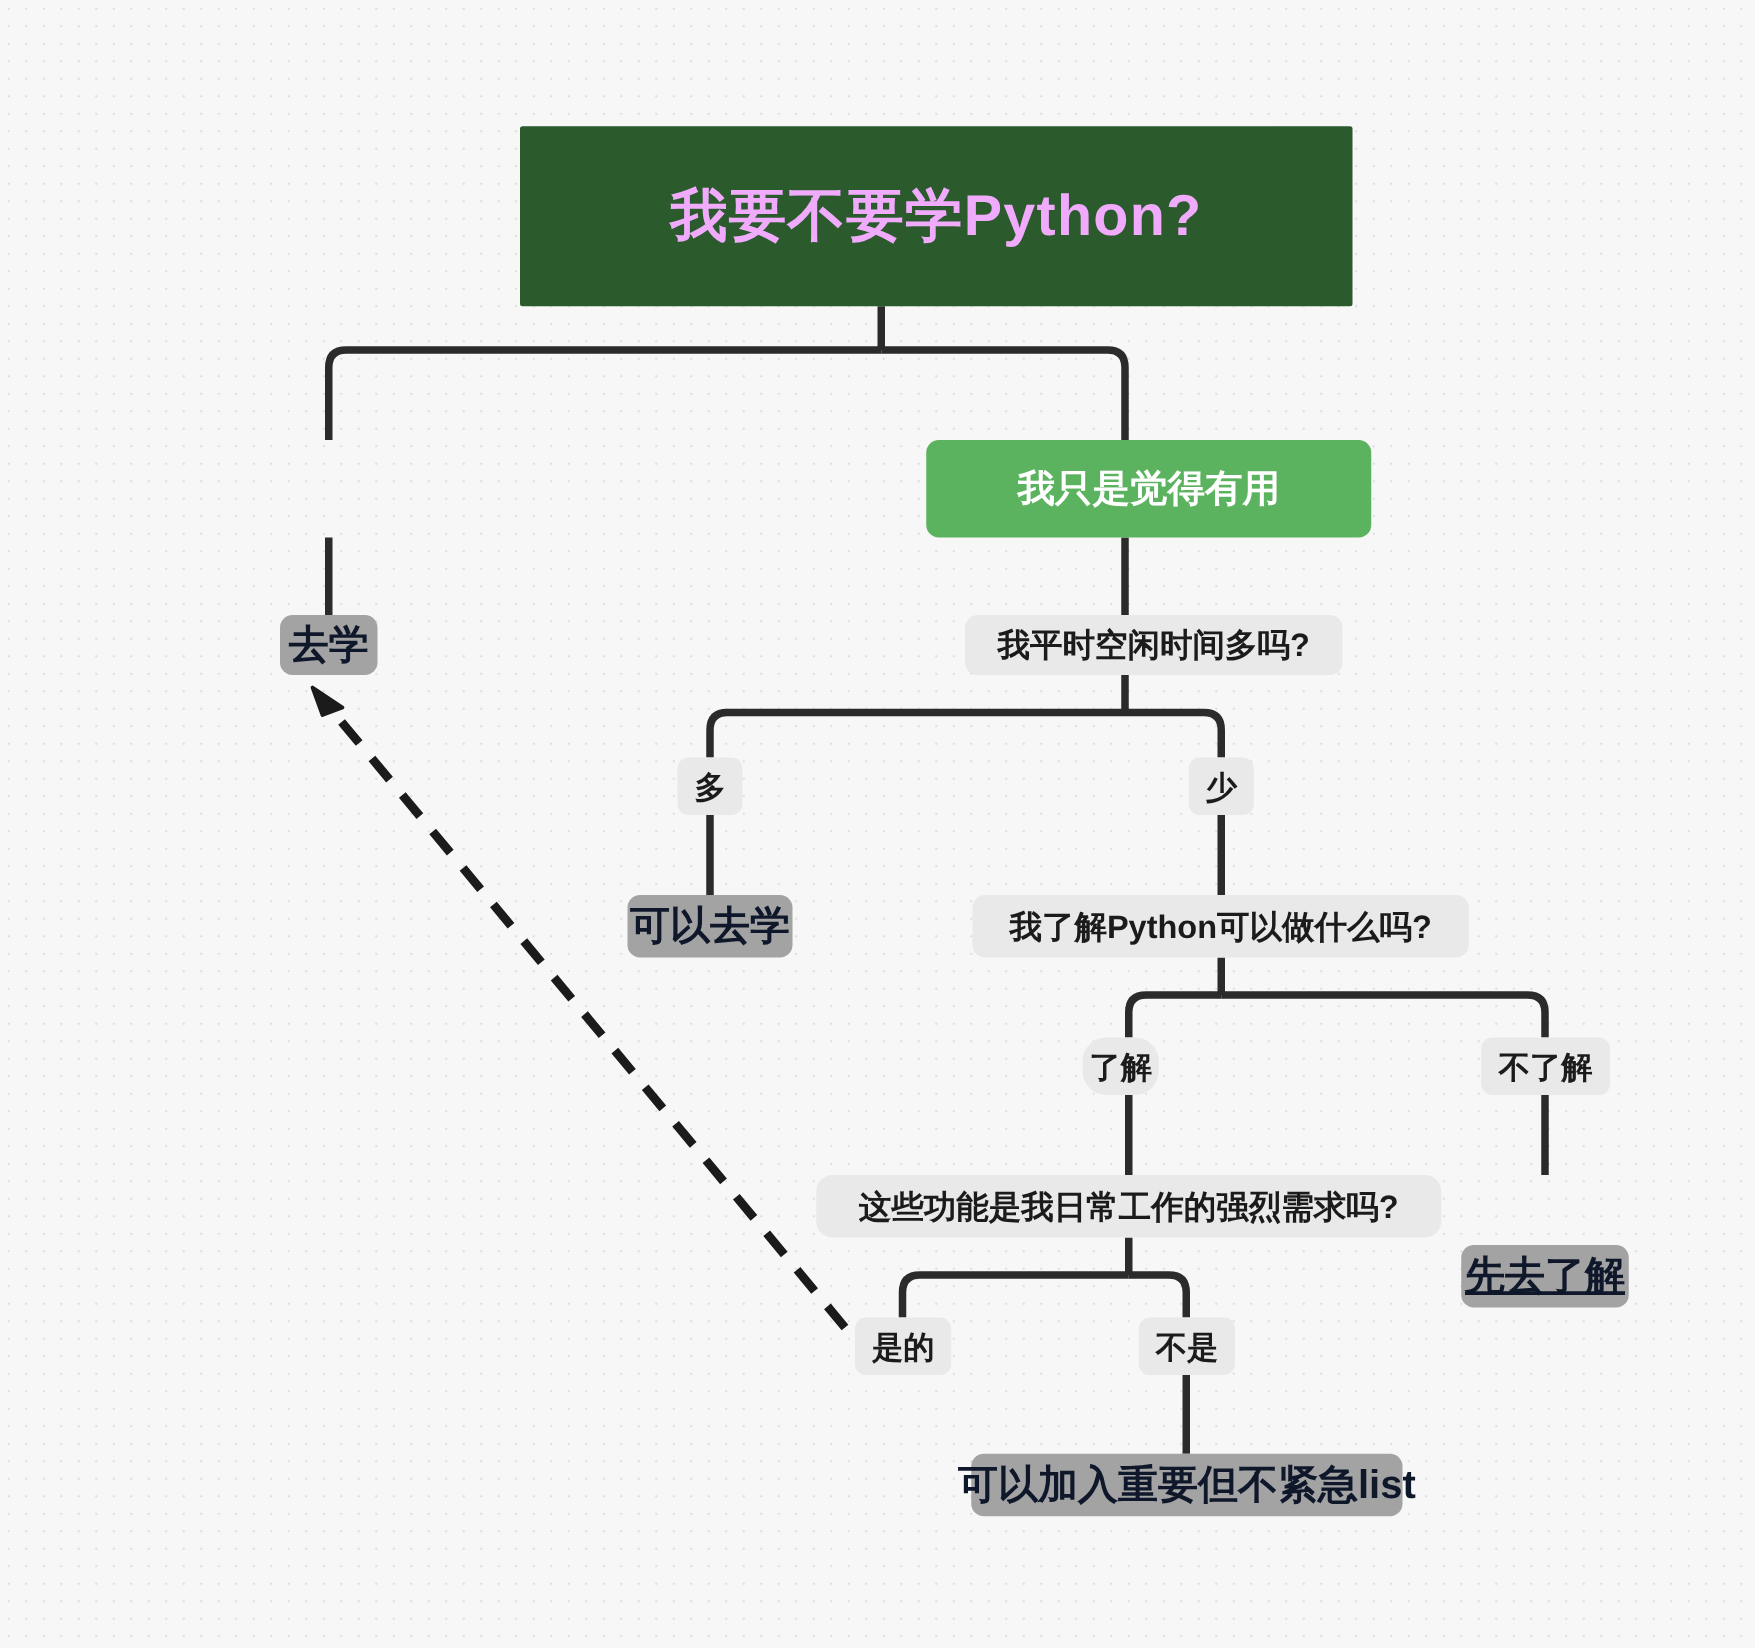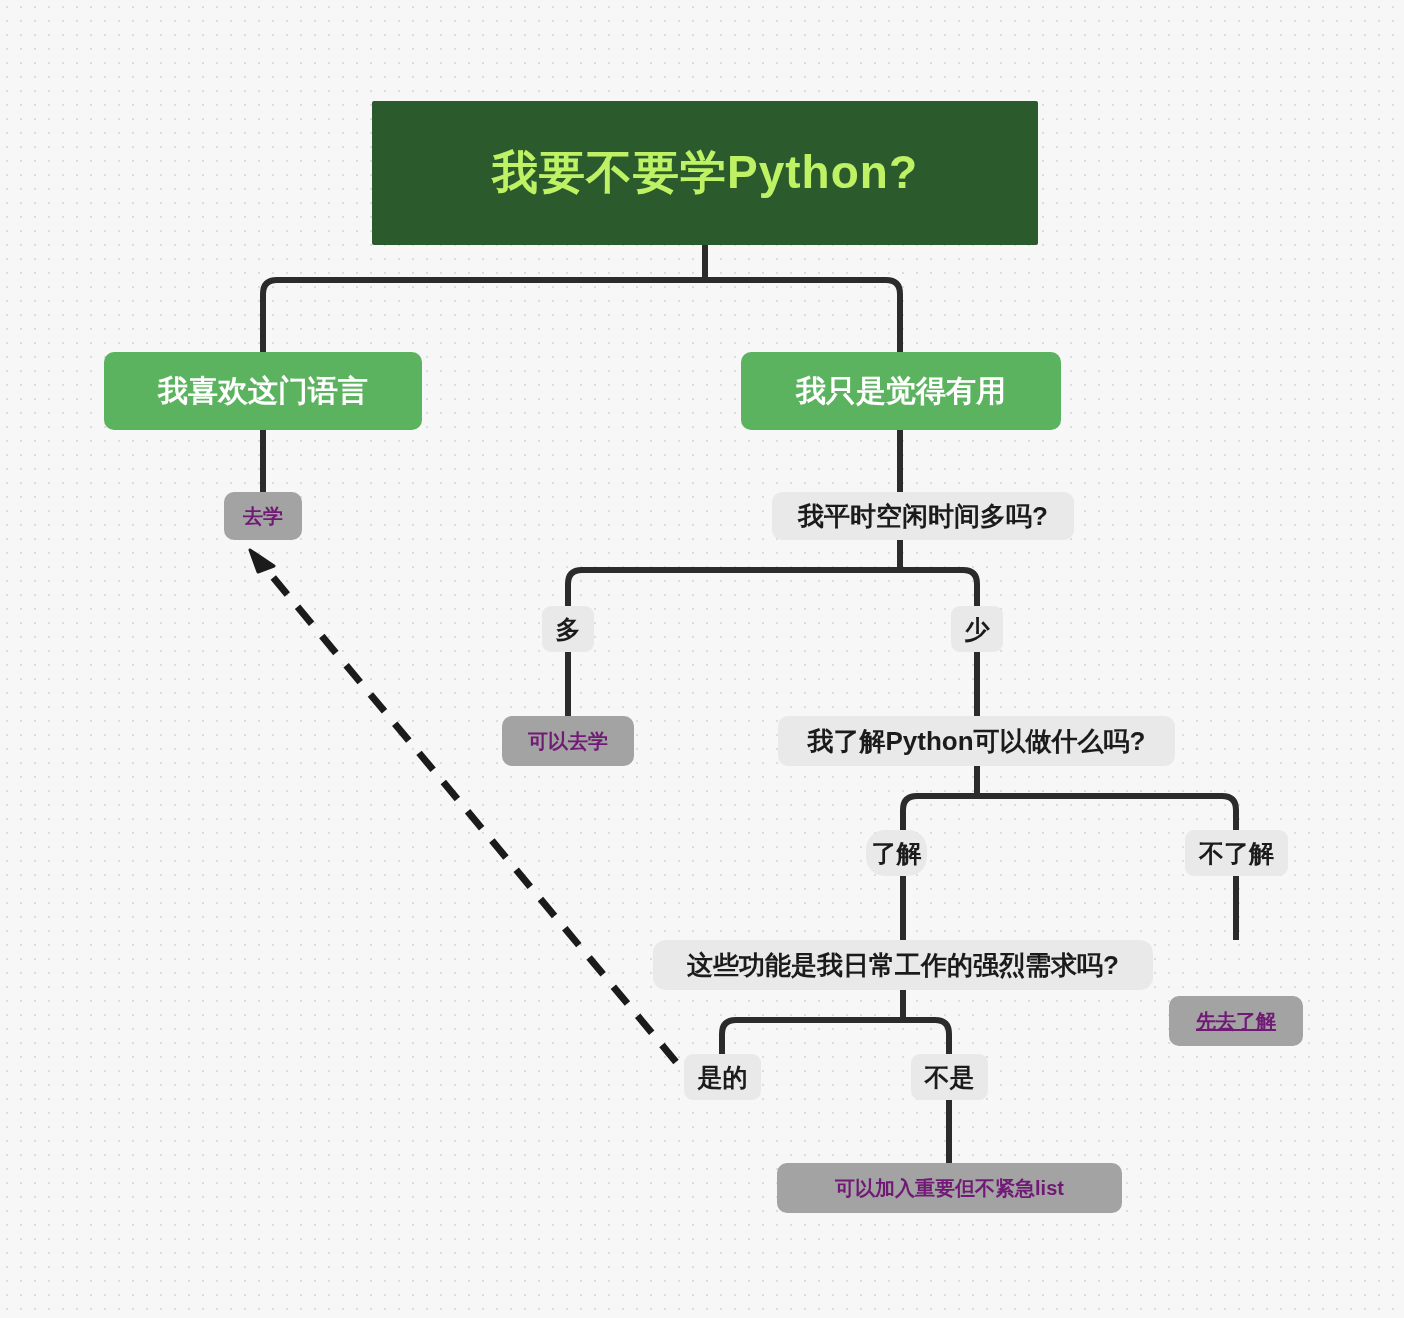--- a/index.html
+++ b/index.html
@@ -35,25 +35,26 @@
     display: flex;
     align-items: center;
     justify-content: center;
     text-align: center;
     white-space: nowrap;
     user-select: none;
   }
   
   .node.root {
     background: #2b5a2d;
-    color: #bef264;
+    color: #f0abfc;
     font-weight: bold;
     font-size: 46px;
     letter-spacing: 1px;
     border-radius: 2px;
+    margin-left: 44px;
   }
   
   .node.green {
     background: #5cb35f;
     color: #ffffff;
     font-weight: bold;
     font-size: 30px;
     border-radius: 10px;
   }
   
@@ -68,23 +69,23 @@
   .node.label {
     background: #e9e9e9;
     color: #1b1b1b;
     font-weight: bold;
     font-size: 25px;
     border-radius: 9px;
   }
   
   .node.terminal {
     background: #a3a3a3;
-    color: #701a75;
+    color: #0f172a;
     font-weight: bold;
-    font-size: 20px;
+    font-size: 32px;
     border-radius: 10px;
   }
 </style>
 </head>
 <body>
 
 <div id="canvas">
 
   <svg class="edges" viewBox="0 0 1404 1318" width="1404" height="1318" xmlns="http://www.w3.org/2000/svg">
     <g fill="none" stroke="#2b2b2b" stroke-width="6" stroke-linecap="butt" stroke-linejoin="round">
@@ -124,25 +125,22 @@
     <g>
       <path d="M 676,1062 L 262,564" fill="none" stroke="#1b1b1b" stroke-width="7" stroke-dasharray="22 16" stroke-linecap="butt"></path>
       <path d="M 250,550 L 274,566 L 258,572 Z" fill="#1b1b1b" stroke="#1b1b1b" stroke-width="3" stroke-linejoin="round"></path>
     </g>
   </svg>
 
   <div class="node root" style="left:372px; top:101px; width:666px; height:144px;">
     <span>我要不要学Python?</span>
   </div>
 
-  <div class="node green" style="left:104px; top:352px; width:318px; height:78px;">
-    <span>我喜欢这门语言</span>
-  </div>
 
-  <div class="node green" style="left:741px; top:352px; width:320px; height:78px;">
+  <div class="node green" style="left:741px; top:352px; width:356px; height:78px;">
     <span>我只是觉得有用</span>
   </div>
 
   <div class="node terminal" style="left:224px; top:492px; width:78px; height:48px;">
     <span>去学</span>
   </div>
 
   <div class="node question" style="left:749px; top:492px; width:302px; height:48px;margin-left:23px;">
     <span>我平时空闲时间多吗?</span>
   </div>

